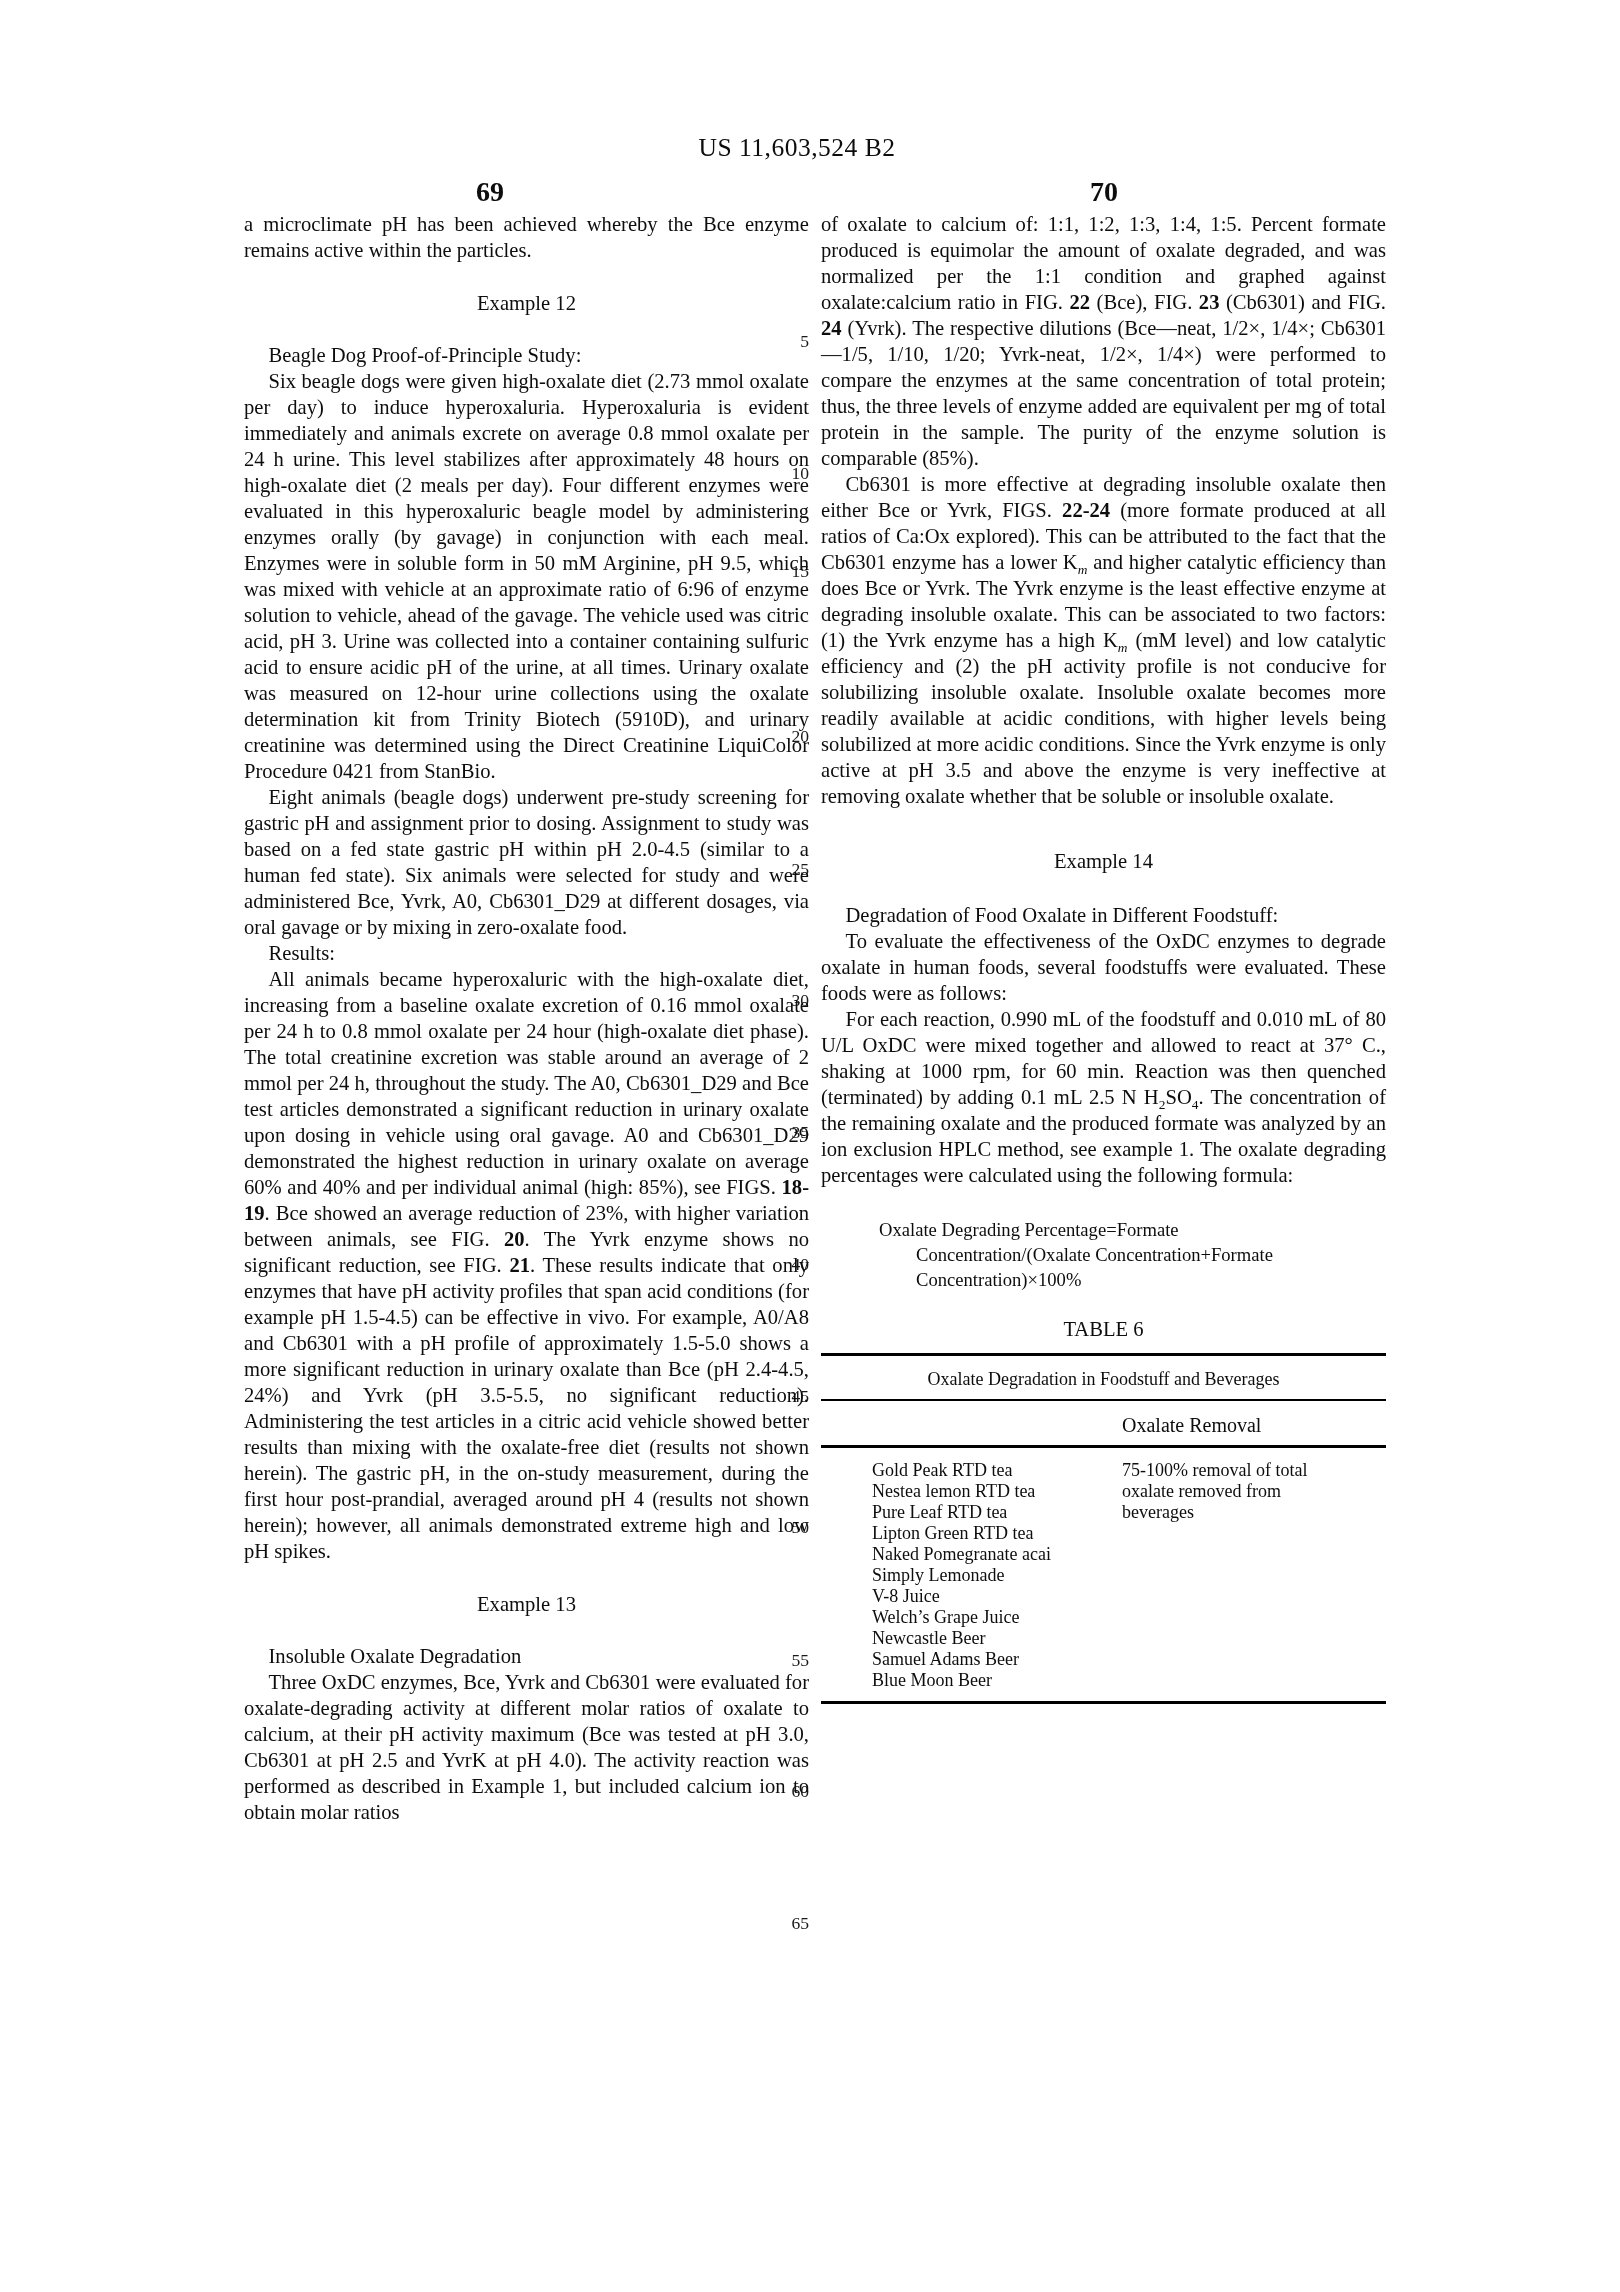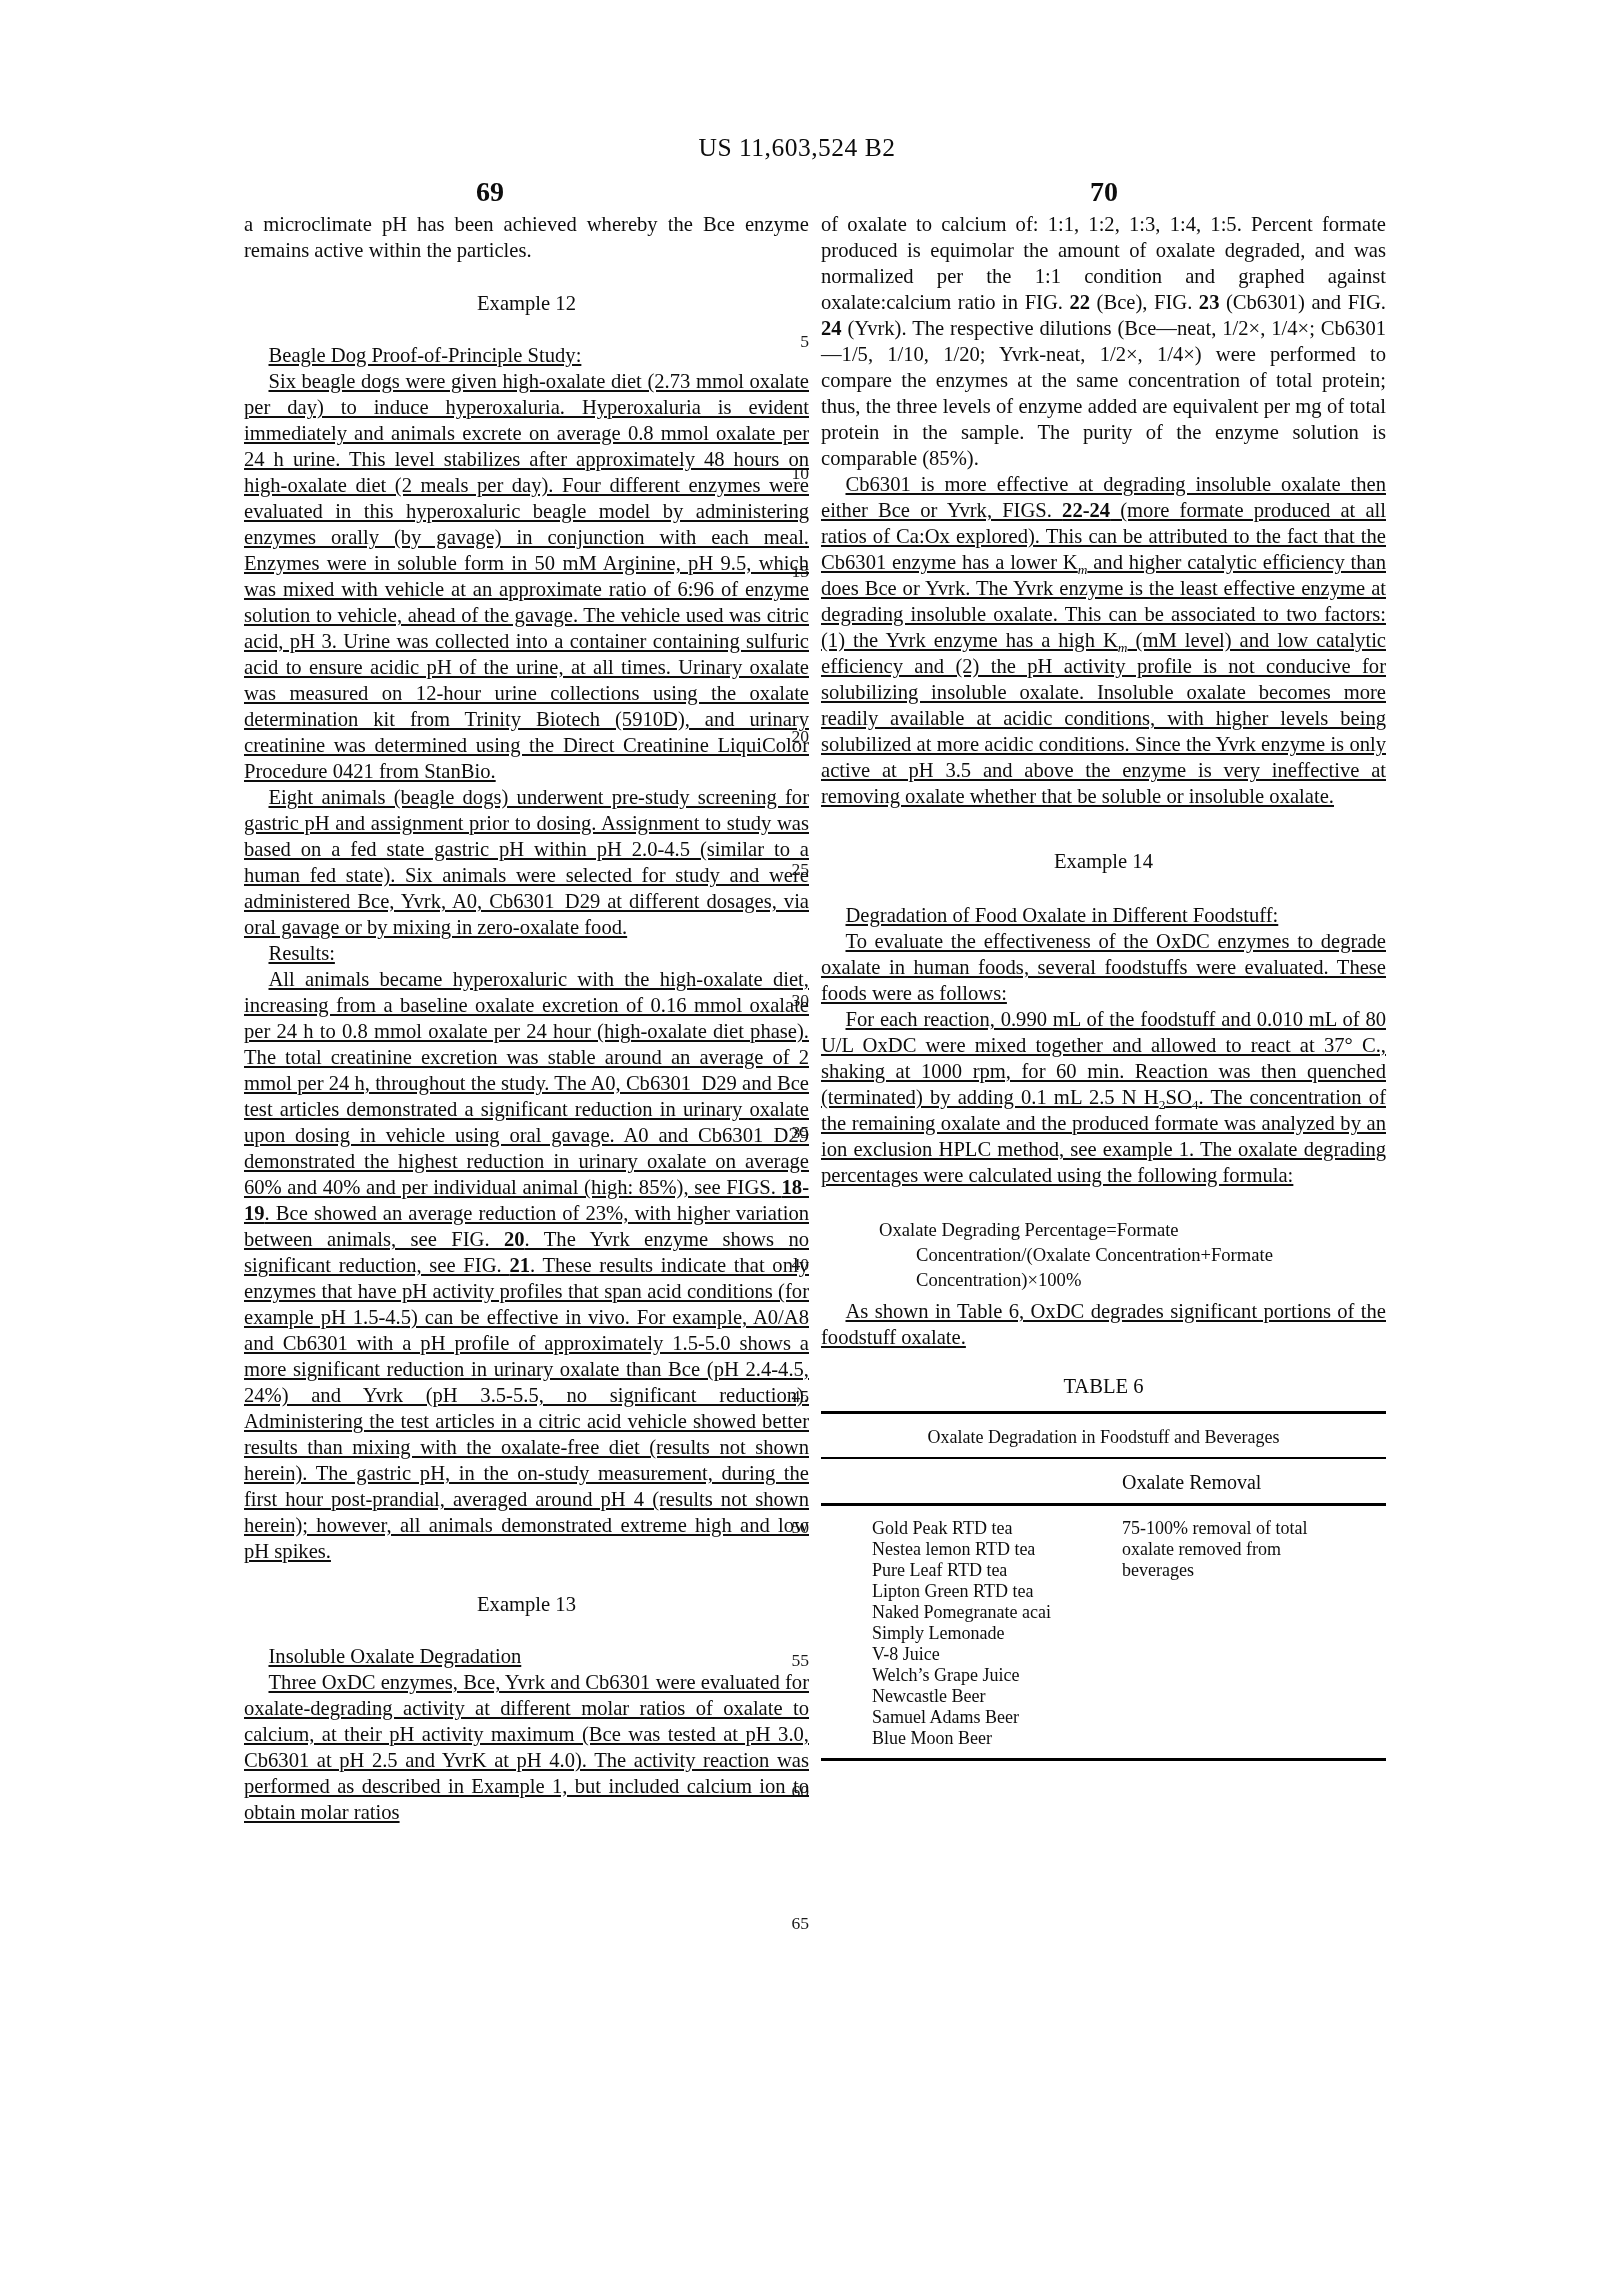--- a/index.html
+++ b/index.html
@@ -44,21 +44,21 @@
     position:absolute;
     top:211px;
     width:565px;
     font-size:20.6px;
     line-height:26px;
     text-align:justify;
   }
   .col.leftcol{left:208px;margin-left:36px;}
   .col.rightcol{left:821px;}
   .body-p{margin:0;}
-  .body-p.ind{text-indent:24.5px;text-decoration:underline;}
+  .body-p.ind{text-indent:24.5px;}
   .heading{
     text-align:center;
     text-indent:0;
     margin:26.5px 0;
   }
   .heading.ex14{margin:39px 0 28px 0;}
   .b{font-weight:bold;}
   .i{font-style:italic;}
   .sub{vertical-align:sub;font-size:0.65em;line-height:0;}
   .food-list{margin:0;}
@@ -148,21 +148,20 @@
   </div>
 
   <div class="col rightcol">
     <p class="body-p"><span>of oxalate to calcium of: 1:1, 1:2, 1:3, 1:4, 1:5. Percent formate produced is equimolar the amount of oxalate degraded, and was normalized per the 1:1 condition and graphed against oxalate:calcium ratio in FIG. </span><span class="b">22</span><span> (Bce), FIG. </span><span class="b">23</span><span> (Cb6301) and FIG. </span><span class="b">24</span><span> (Yvrk). The respective dilutions (Bce—neat, 1/2×, 1/4×; Cb6301—1/5, 1/10, 1/20; Yvrk-neat, 1/2×, 1/4×) were performed to compare the enzymes at the same concentration of total protein; thus, the three levels of enzyme added are equivalent per mg of total protein in the sample. The purity of the enzyme solution is comparable (85%).</span></p>
     <p class="body-p ind"><span>Cb6301 is more effective at degrading insoluble oxalate then either Bce or Yvrk, FIGS. </span><span class="b">22-24</span><span> (more formate produced at all ratios of Ca:Ox explored). This can be attributed to the fact that the Cb6301 enzyme has a lower K</span><span class="i sub">m</span><span> and higher catalytic efficiency than does Bce or Yvrk. The Yvrk enzyme is the least effective enzyme at degrading insoluble oxalate. This can be associated to two factors: (1) the Yvrk enzyme has a high K</span><span class="i sub">m</span><span> (mM level) and low catalytic efficiency and (2) the pH activity profile is not conducive for solubilizing insoluble oxalate. Insoluble oxalate becomes more readily available at acidic conditions, with higher levels being solubilized at more acidic conditions. Since the Yvrk enzyme is only active at pH 3.5 and above the enzyme is very ineffective at removing oxalate whether that be soluble or insoluble oxalate.</span></p>
     <div class="heading ex14">Example 14</div>
     <p class="body-p ind"><span>Degradation of Food Oxalate in Different Foodstuff:</span></p>
     <p class="body-p ind"><span>To evaluate the effectiveness of the OxDC enzymes to degrade oxalate in human foods, several foodstuffs were evaluated. These foods were as follows:</span></p>
     <p class="body-p ind"><span>For each reaction, 0.990 mL of the foodstuff and 0.010 mL of 80 U/L OxDC were mixed together and allowed to react at 37° C., shaking at 1000 rpm, for 60 min. Reaction was then quenched (terminated) by adding 0.1 mL 2.5 N H</span><span class="sub">2</span><span>SO</span><span class="sub">4</span><span>. The concentration of the remaining oxalate and the produced formate was analyzed by an ion exclusion HPLC method, see example 1. The oxalate degrading percentages were calculated using the following formula:</span></p>
     <div class="formula">Oxalate Degrading Percentage=Formate Concentration/(Oxalate Concentration+Formate Concentration)×100%</div>
-    <p class="body-p ind"><span>As shown in Table 6, OxDC degrades significant portions of the foodstuff oxalate.</span></p>
 
     <div class="table6">
       <div class="t-title">TABLE 6</div>
       <div class="rule thick"></div>
       <div class="t-caption">Oxalate Degradation in Foodstuff and Beverages</div>
       <div class="rule thin"></div>
       <div class="t-colhead">Oxalate Removal</div>
       <div class="rule thick"></div>
       <div class="t-body">
         <div class="t-items">

